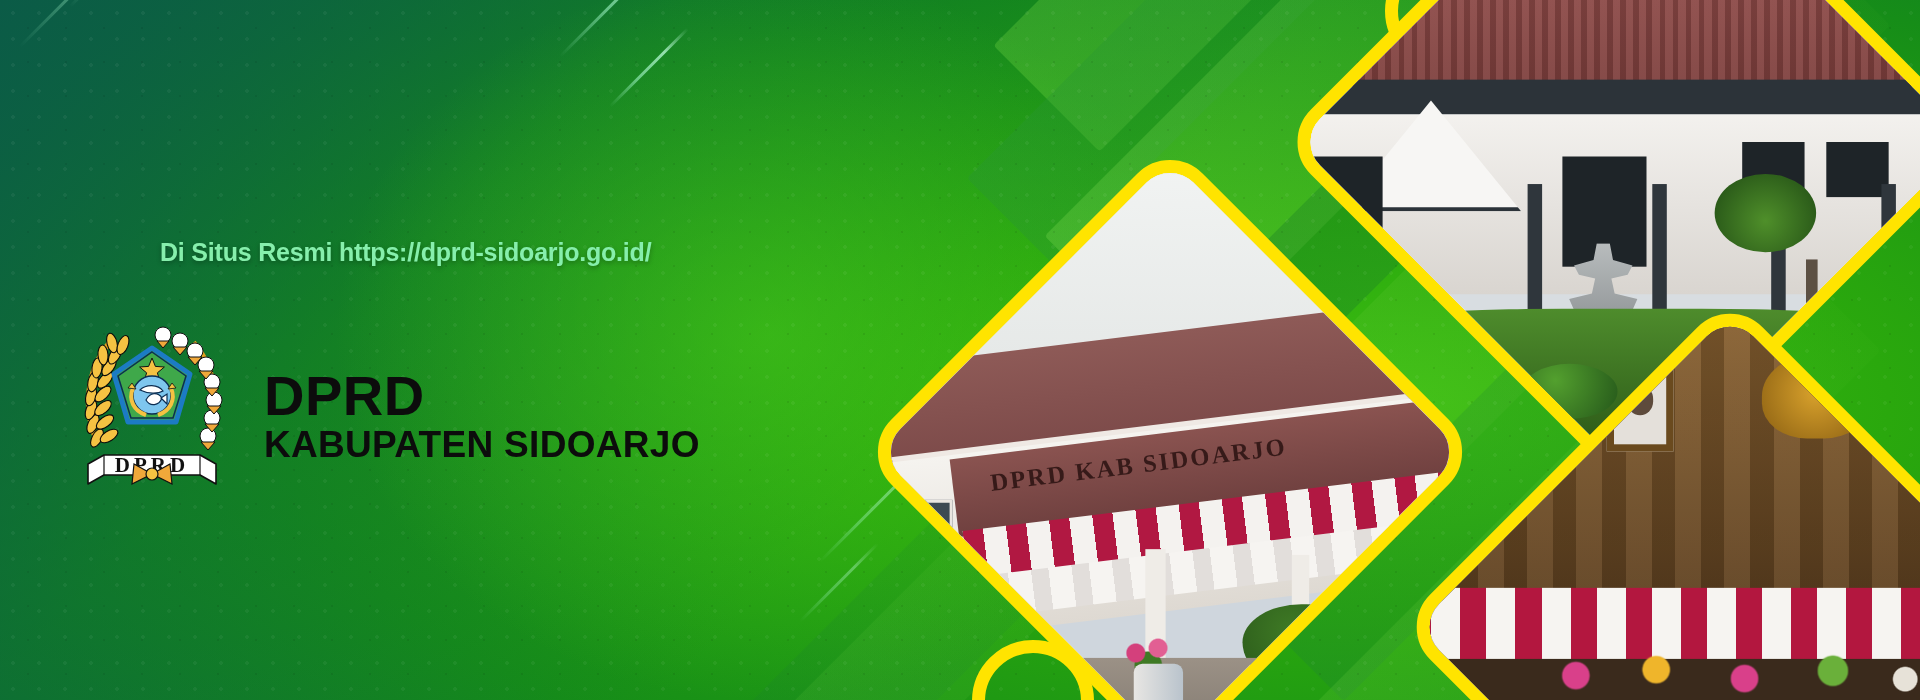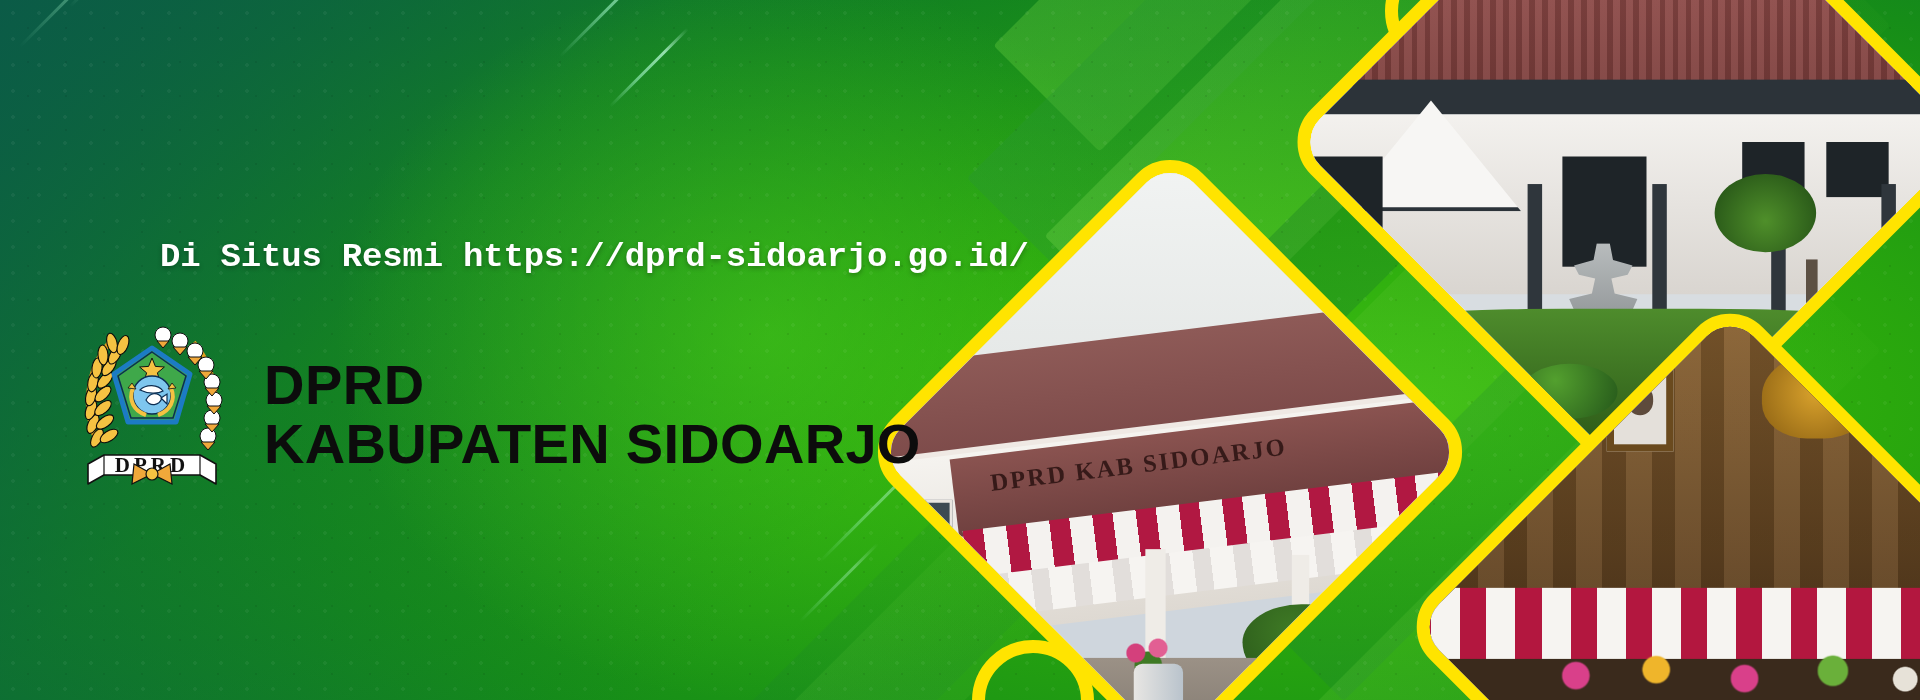--- a/index.html
+++ b/index.html
@@ -183,39 +183,38 @@
   
   .welcome{
     position:absolute; left:200px; top:168px;
     font-size:68px; font-weight:bold; color:#FFDA14;
     letter-spacing:.5px; line-height:1;
     text-shadow:0 3px 7px rgba(0,0,0,.35);
     white-space:nowrap;
   }
   .subtitle{
     position:absolute; left:160px; top:238px;
-    font-size:34px; font-weight:bold; color:#ffffff;
+    font-size:25px; font-weight:bold; color:#86efac;
     letter-spacing:-.2px; white-space:nowrap;
     text-shadow:0 2px 5px rgba(0,0,0,.3);
-    font-family:Liberation Mono, monospace;
   }
 
   
   .org{
     position:absolute; left:62px; top:312px;
     display:flex; align-items:center; gap:22px;
   }
   .emblem{position:relative;width:180px;height:180px;flex:0 0 180px;}
   .org-text{display:flex;flex-direction:column;justify-content:center;padding-top:28px;}
   .org-line1{
     font-size:56px;font-weight:bold;color:#0c0c0c;line-height:1.02;
     letter-spacing:.5px;white-space:nowrap;
   }
   .org-line2{
-    font-size:56px;font-weight:bold;color:#0c0c0c;line-height:1.12;
+    font-size:37px;font-weight:bold;color:#0c0c0c;line-height:1.12;
     letter-spacing:.3px;white-space:nowrap;
   }
 </style>
 </head>
 <body>
 
 <div id="banner">
 
   <div class="bg-base"></div>
   <div class="bg-tint"></div>

